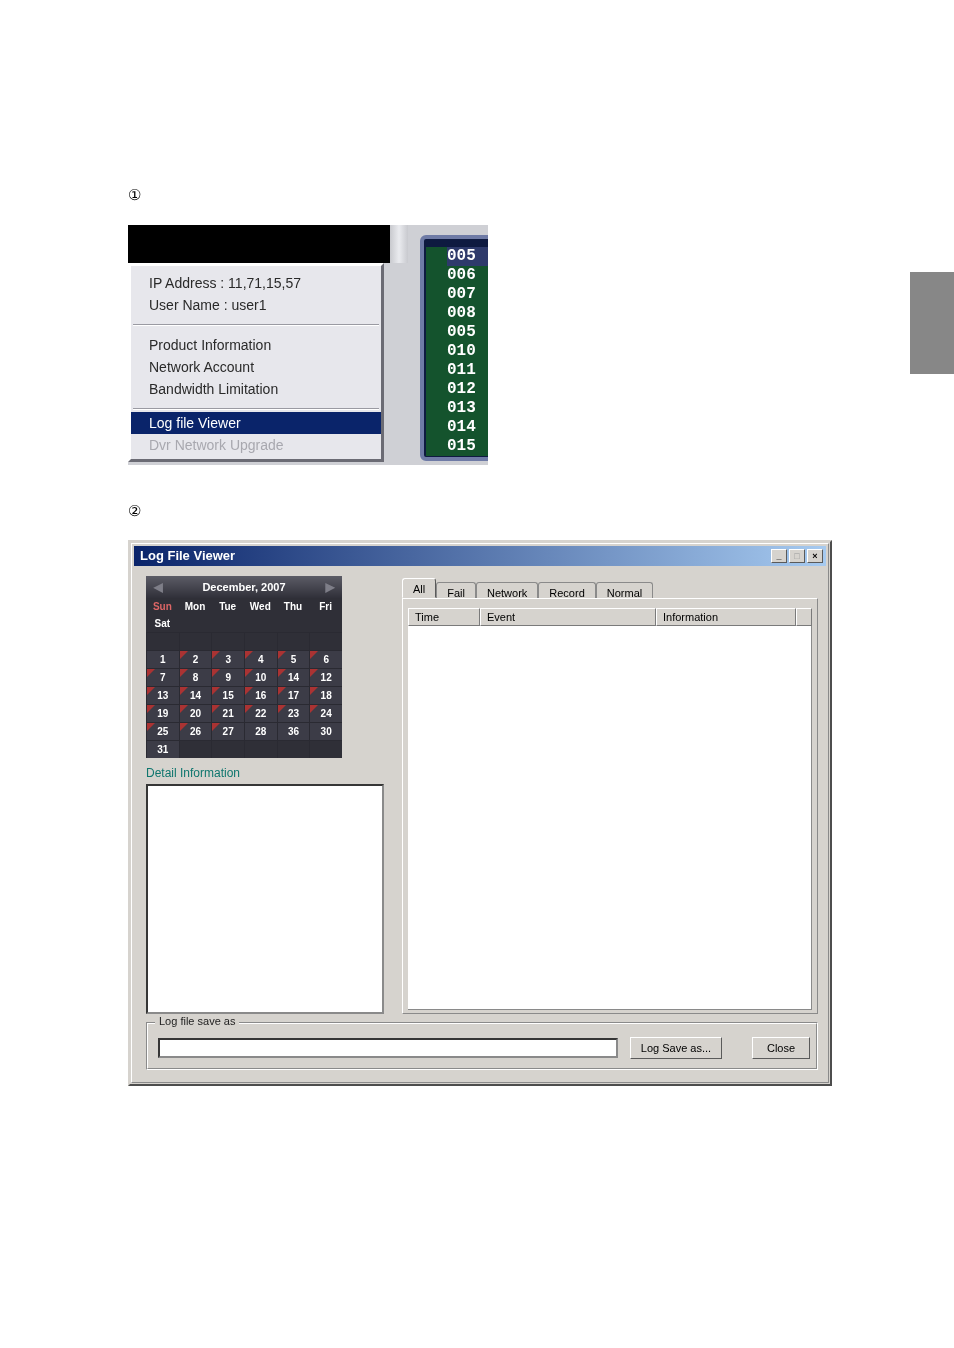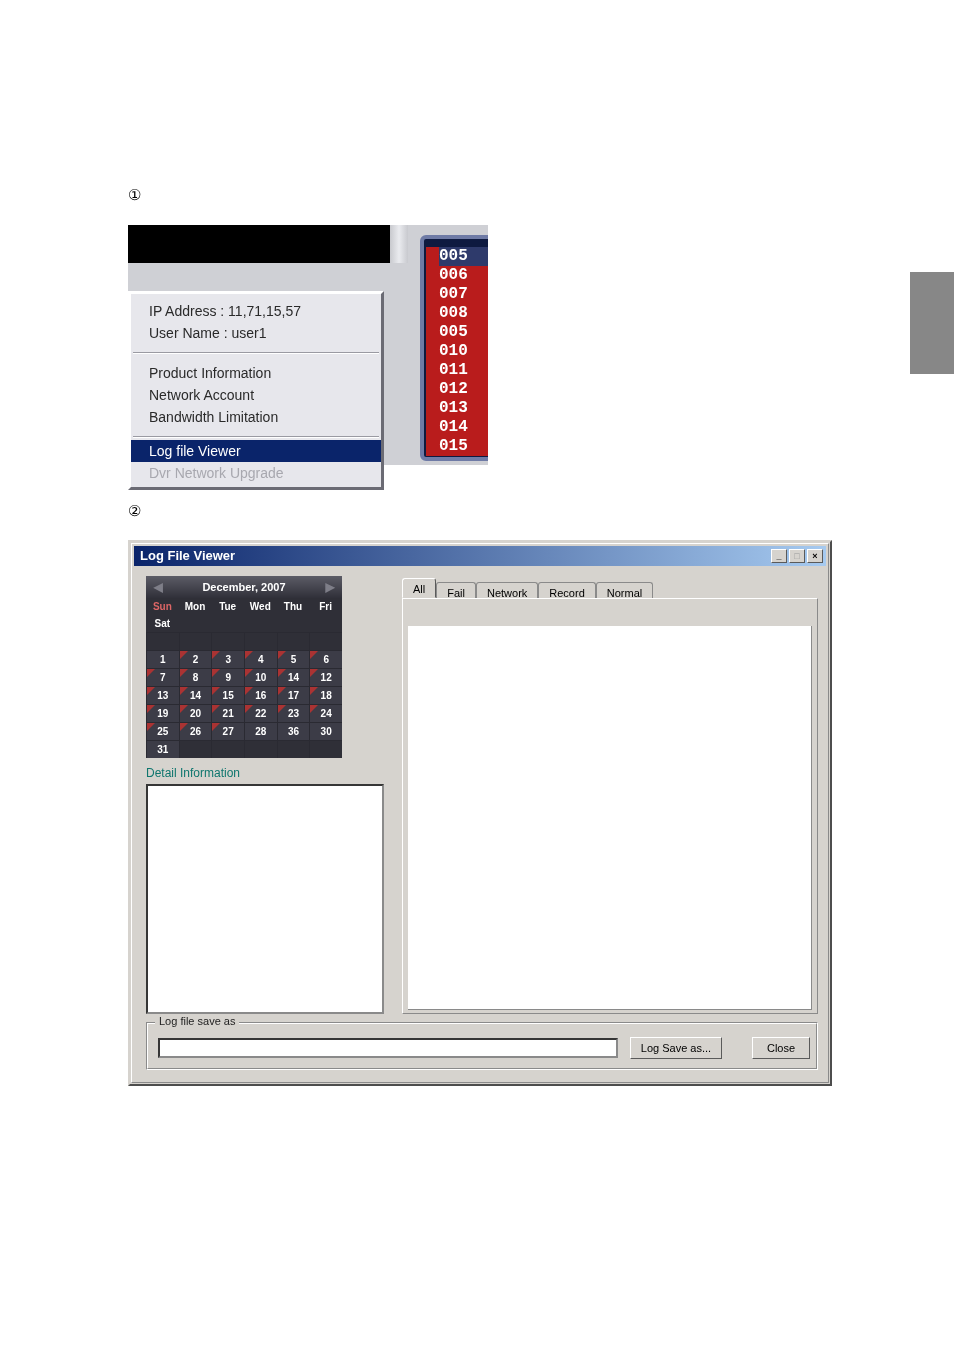--- a/index.html
+++ b/index.html
@@ -43,42 +43,41 @@
     left: 292px; top: 10px;
     width: 144px; height: 226px;
     background: #0e1a40;
     border: 4px solid #6f7ba6;
     border-radius: 6px;
   }
   .channel-list {
     position: absolute;
     left: 298px; top: 22px;
     width: 90px;
-    background: #b91c1c;
+    background: #14532d;
     color: #fff;
     font-family: "Courier New", monospace;
     font-weight: bold;
     font-size: 16px;
     line-height: 19px;
-    padding-left: 13px;
+    padding-left: 21px;
   }
   .channel-list .sel { background: #2e3a6b; }
 
   .ctx-menu {
     position: absolute;
     left: 128px; top: 263px;
     width: 256px;
     background: #e7e7ec;
     border: 3px solid #fff;
     border-right-color: #6b6b74;
     border-bottom-color: #6b6b74;
     font-family: Tahoma, Arial, sans-serif;
     font-size: 14px;
     color: #2a2a2a;
-    margin-top: 28px;
   }
   .ctx-group { padding: 6px 0; }
   .ctx-item {
     padding: 3px 18px;
     white-space: nowrap;
   }
   .ctx-sep {
     height: 0;
     border-top: 1px solid #9a9aa2;
     border-bottom: 1px solid #fff;
@@ -462,20 +461,26 @@
 
       <div class="tabs">
         <div class="tab active">All</div>
         <div class="tab">Fail</div>
         <div class="tab">Network</div>
         <div class="tab">Record</div>
         <div class="tab">Normal</div>
       </div>
       <div class="tab-body"></div>
 
+      <div class="list-header-row">
+        <div class="lh time">Time</div>
+        <div class="lh event">Event</div>
+        <div class="lh info">Information</div>
+        <div class="lh pad"></div>
+      </div>
       <div class="list-area"></div>
 
       <div class="group">
         <div class="group-inner">
           <div class="path-input"></div>
           <div class="btn save">Log Save as...</div>
           <div class="btn close">Close</div>
         </div>
         <div class="group-label">Log file save as</div>
       </div>

